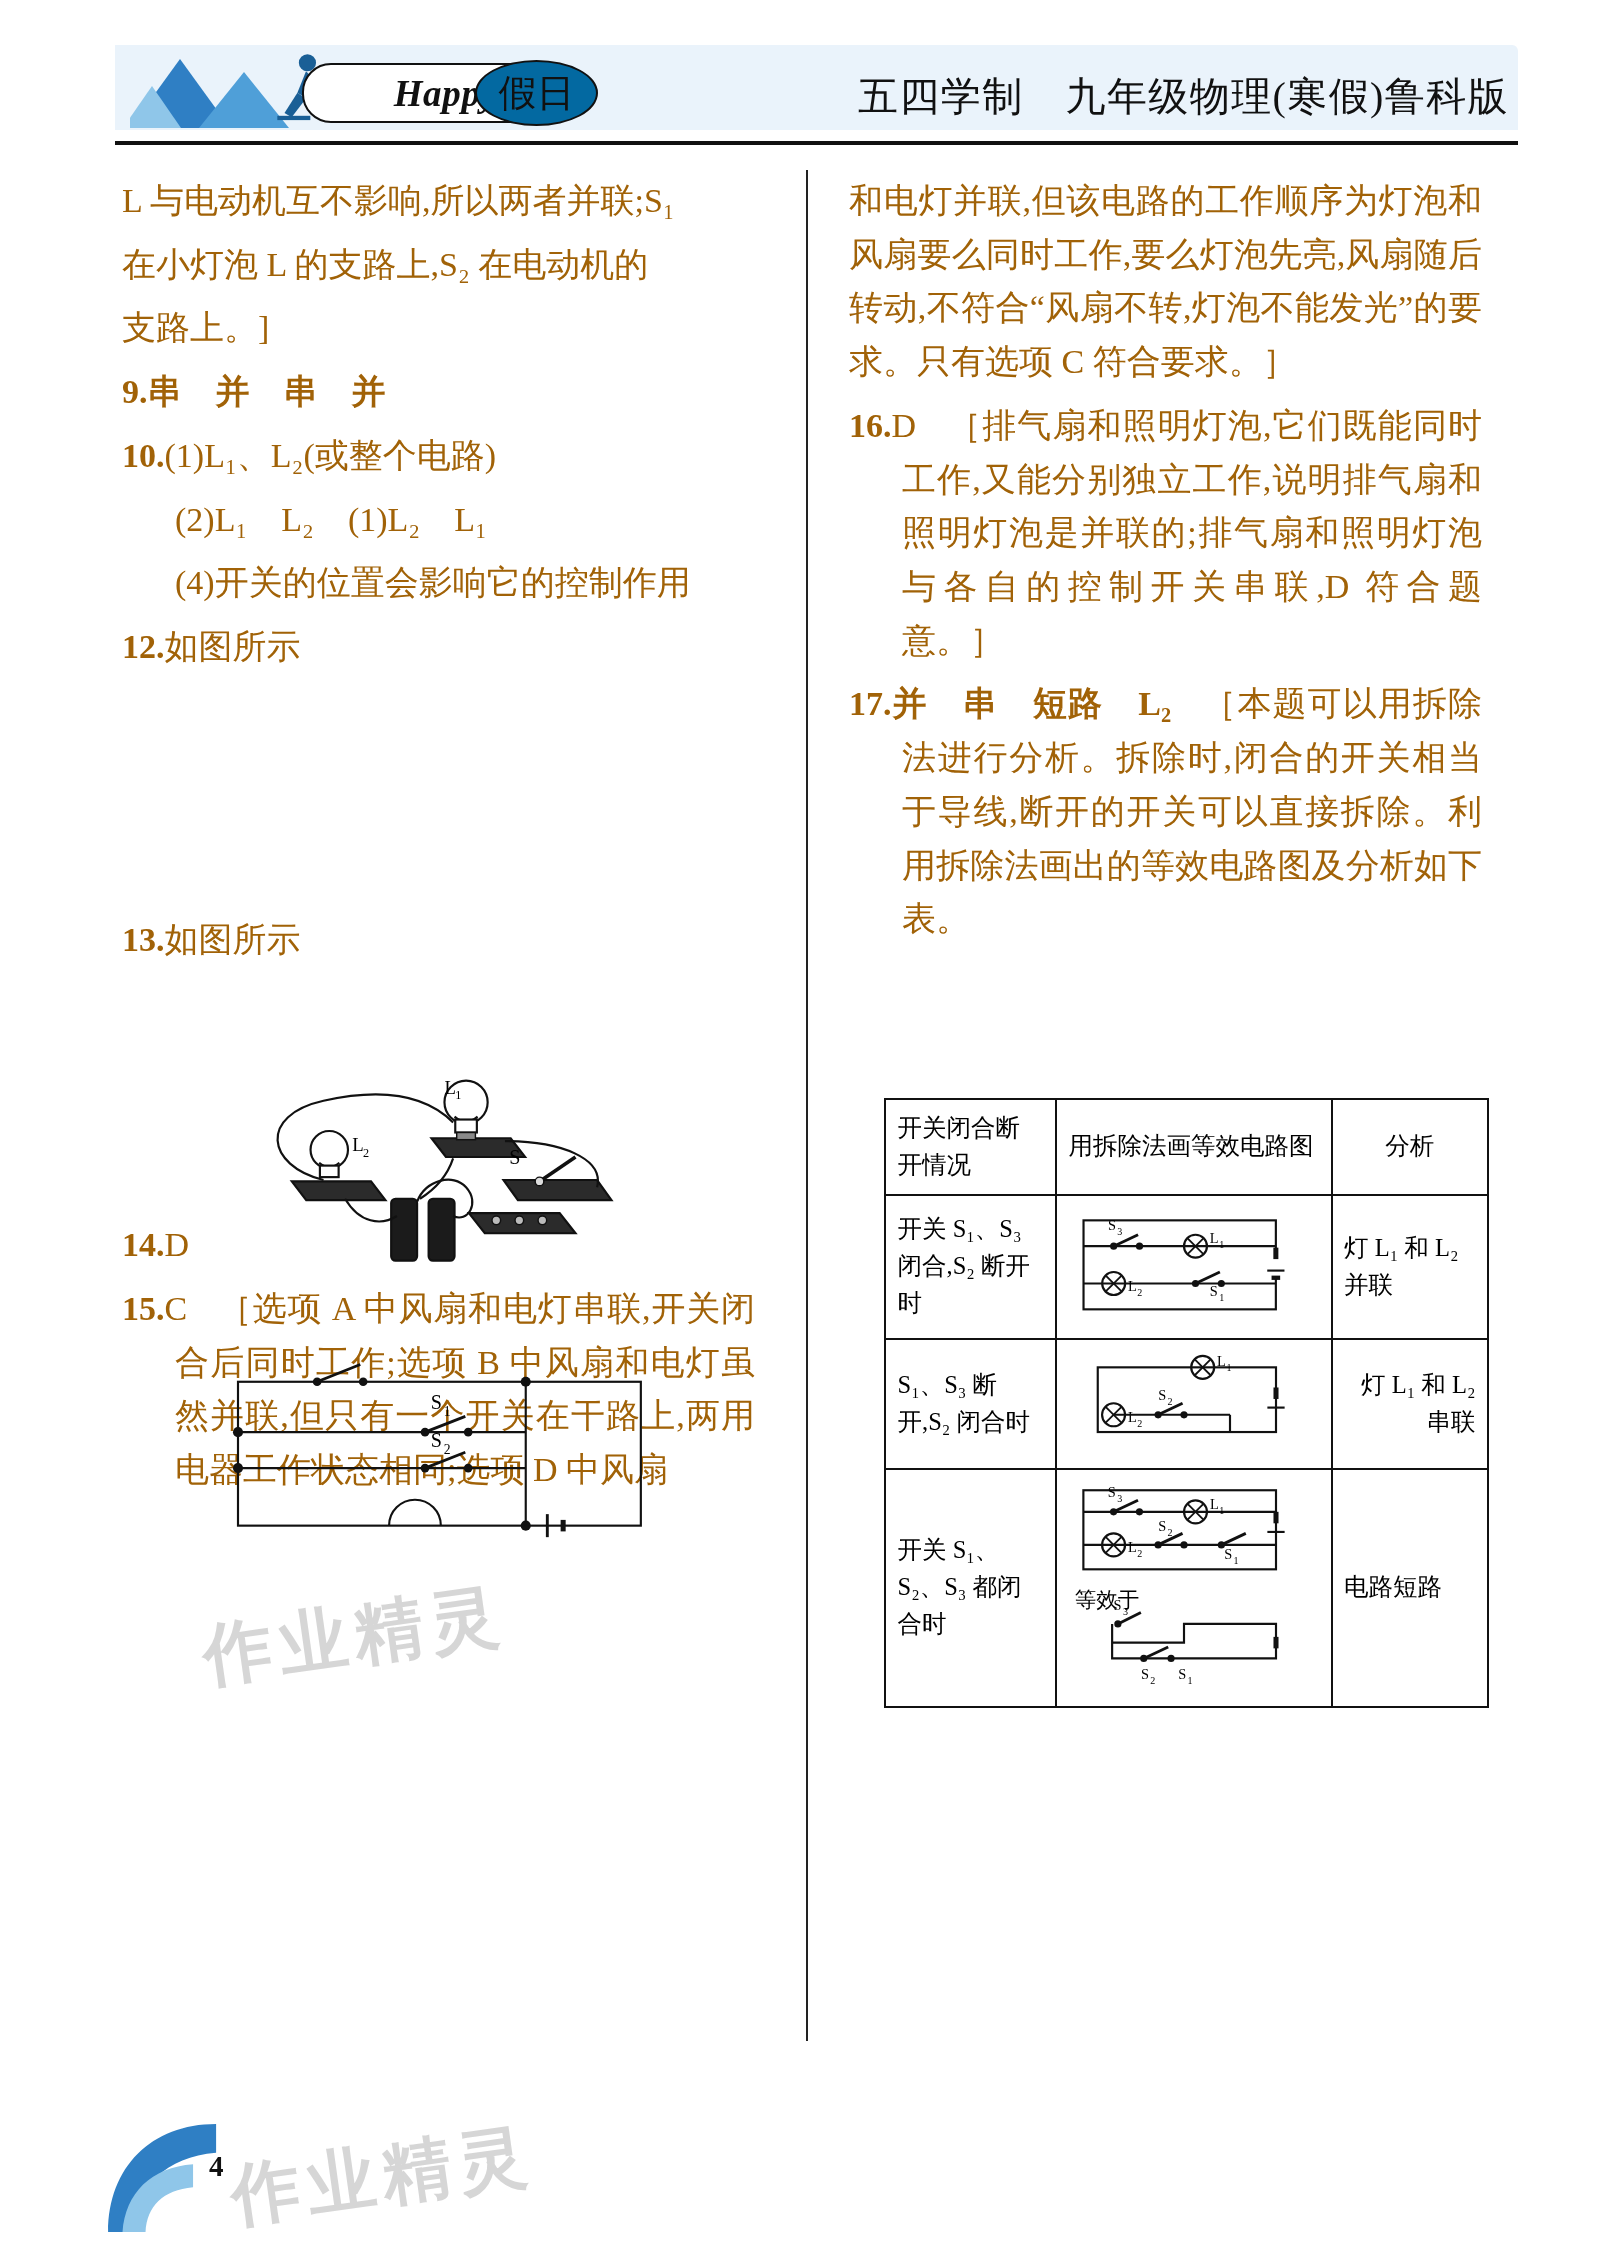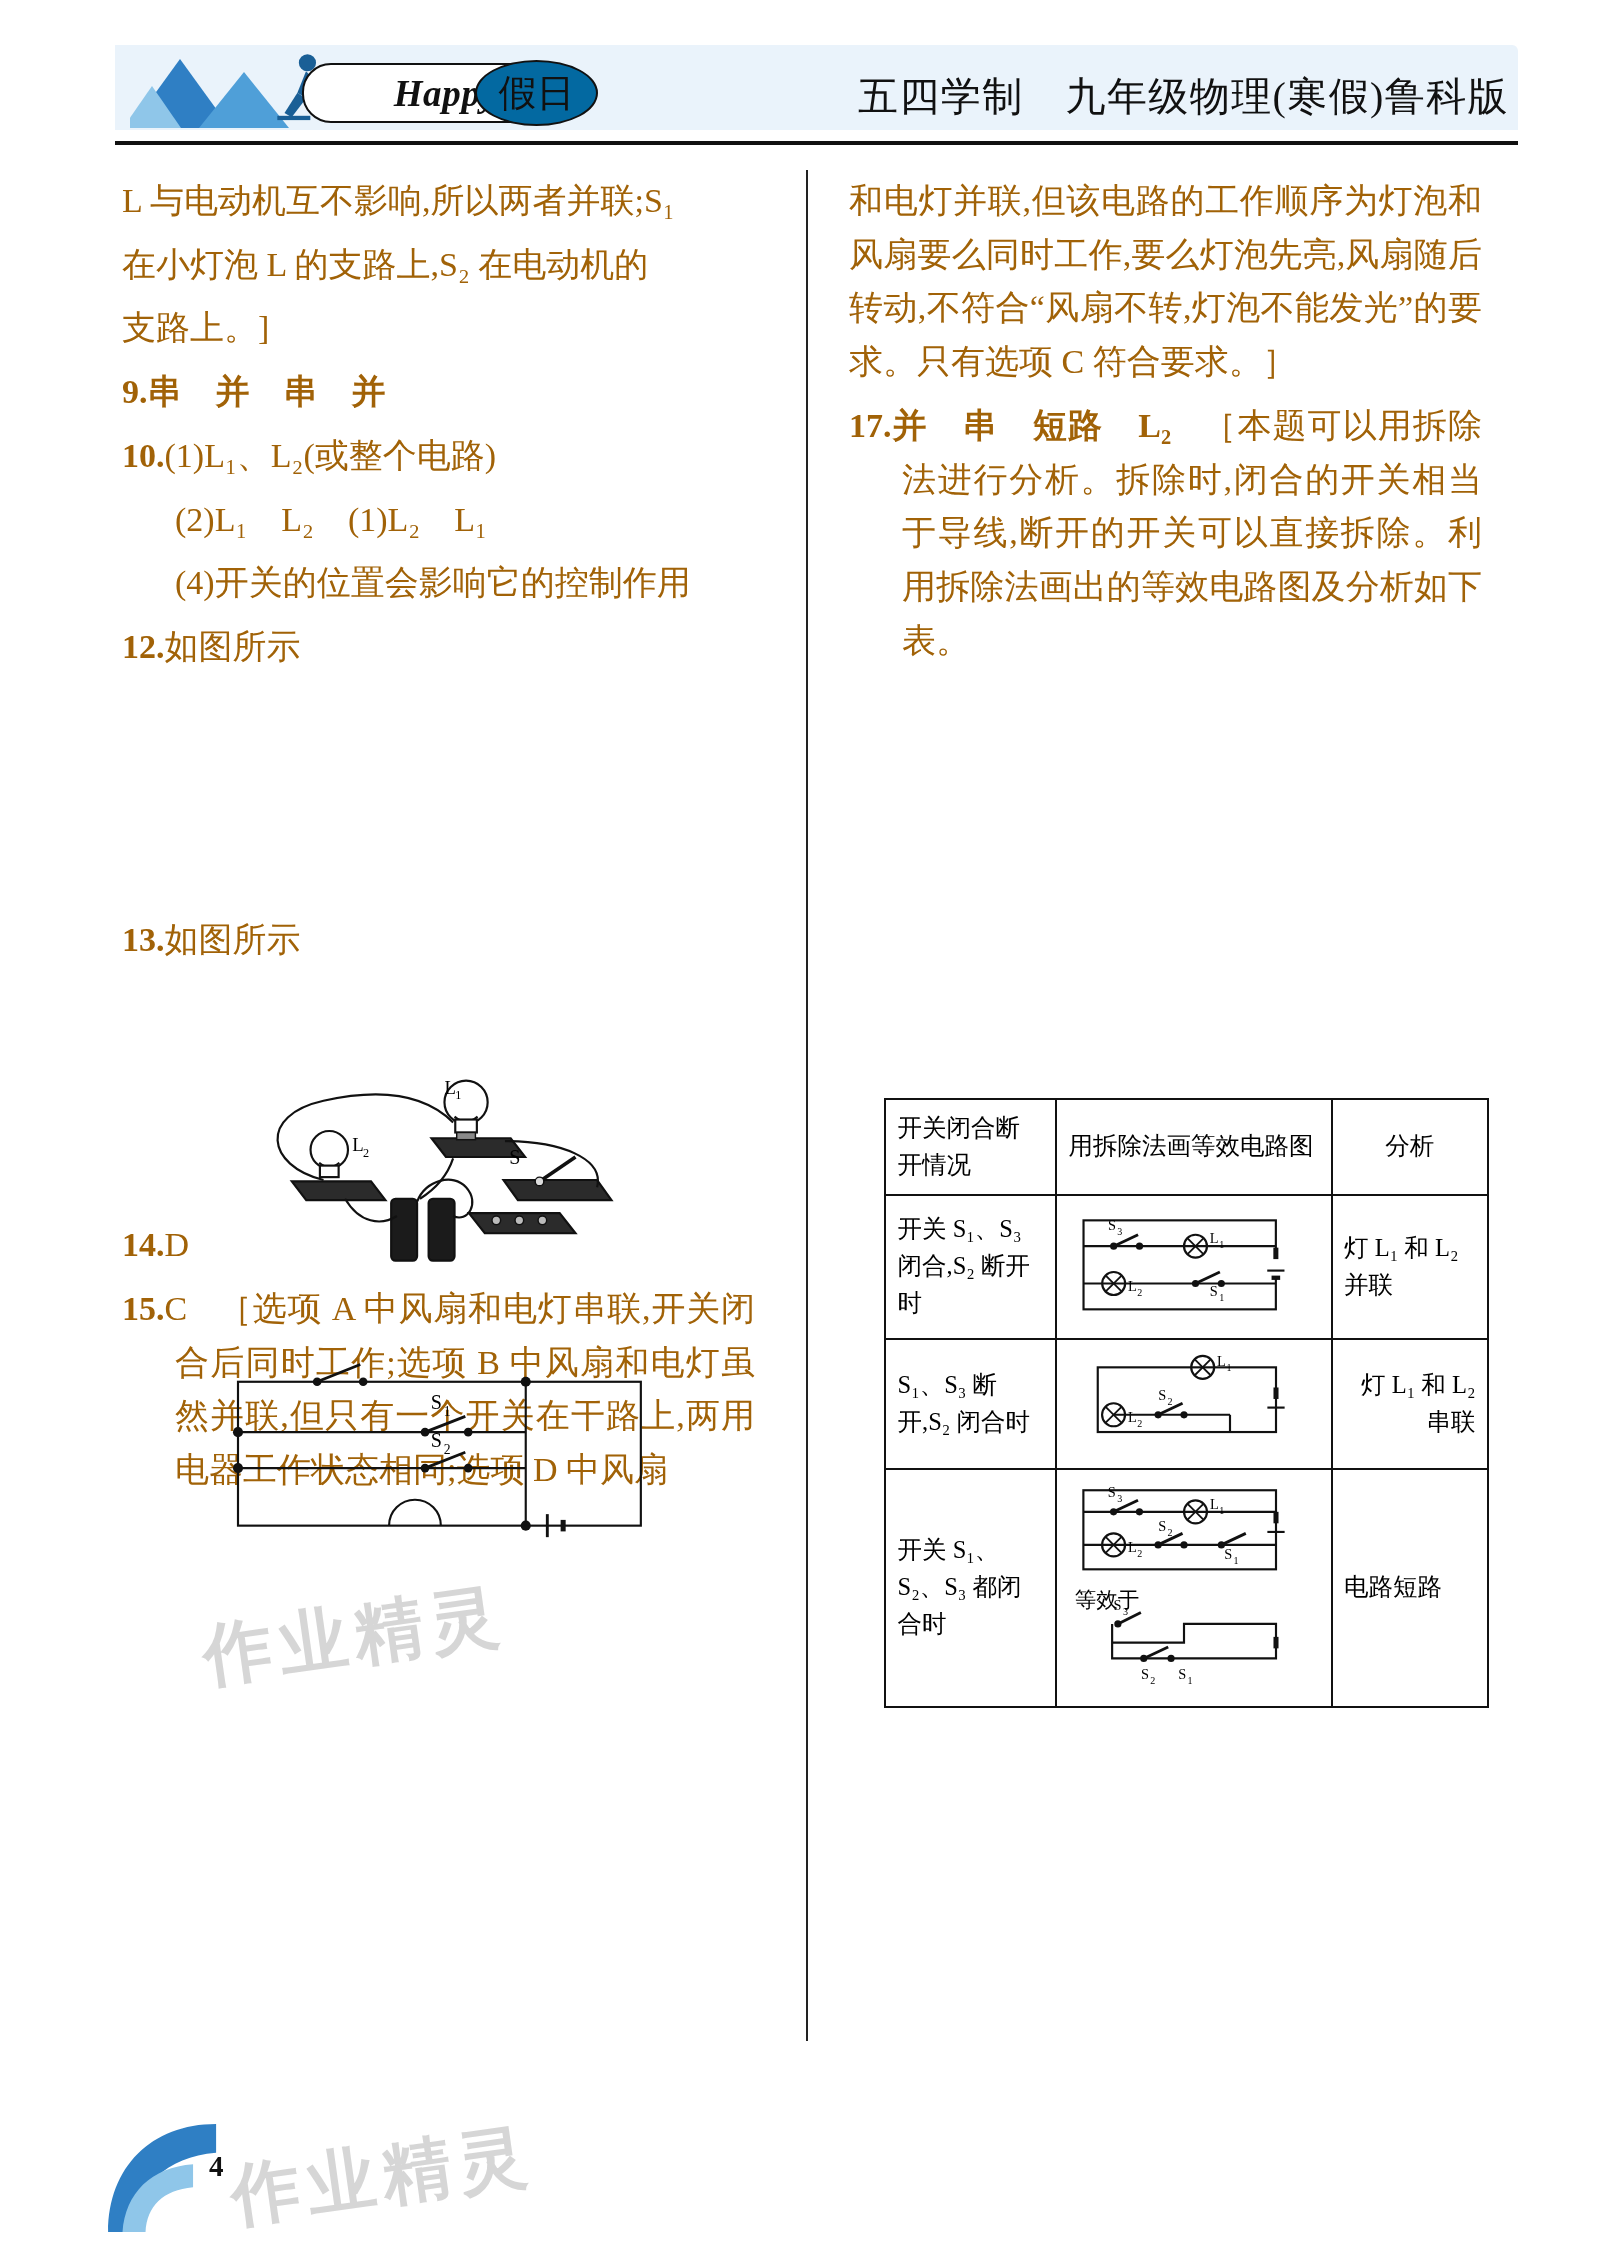--- a/index.html
+++ b/index.html
@@ -268,20 +268,23 @@
     <path d="M250 240 a36 36 0 0 1 72 0" fill="none" stroke="#111" stroke-width="3"></path>
 
     <line x1="470" y1="224" x2="470" y2="256" stroke="#111" stroke-width="4"></line>
     <line x1="492" y1="232" x2="492" y2="248" stroke="#111" stroke-width="7"></line>
   </svg>
 </div>
 
 <div class="col col-right">
   <p class="item">和电灯并联,但该电路的工作顺序为灯泡和风扇要么同时工作,要么灯泡先亮,风扇随后转动,不符合“风扇不转,灯泡不能发光”的要求。只有选项 C 符合要求。］</p>
 
+  <p class="item hang">
+    <span class="num">16.</span><span>D</span><span class="sp"></span><span>［排气扇和照明灯泡,它们既能同时工作,又能分别独立工作,说明排气扇和照明灯泡是并联的;排气扇和照明灯泡与各自的控制开关串联,D 符合题意。］</span>
+  </p>
 
   <p class="item hang">
     <span class="num">17.</span><span class="num">并　串　短路　L₂</span><span class="sp"></span><span>［本题可以用拆除法进行分析。拆除时,闭合的开关相当于导线,断开的开关可以直接拆除。利用拆除法画出的等效电路图及分析如下表。</span>
   </p>
 </div>
 
 <table class="tbl">
   <tbody>
       <tr>
     <th class="c-head" style="width:157px">开关闭合断开情况</th>

